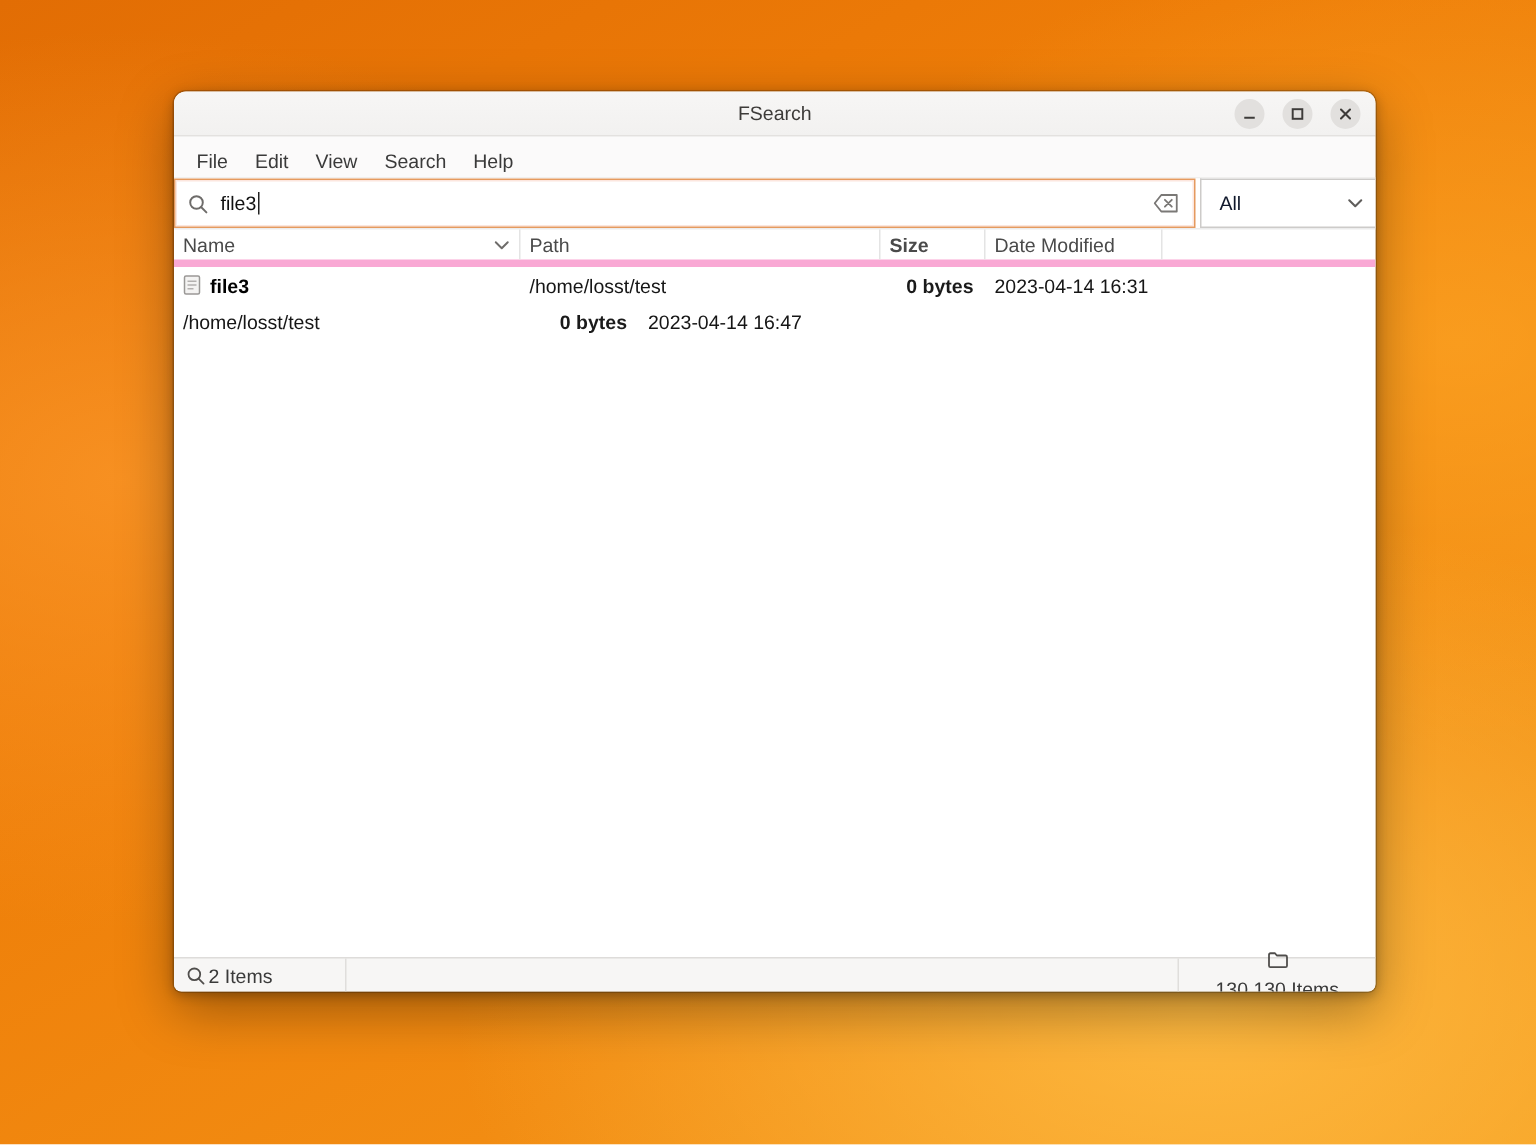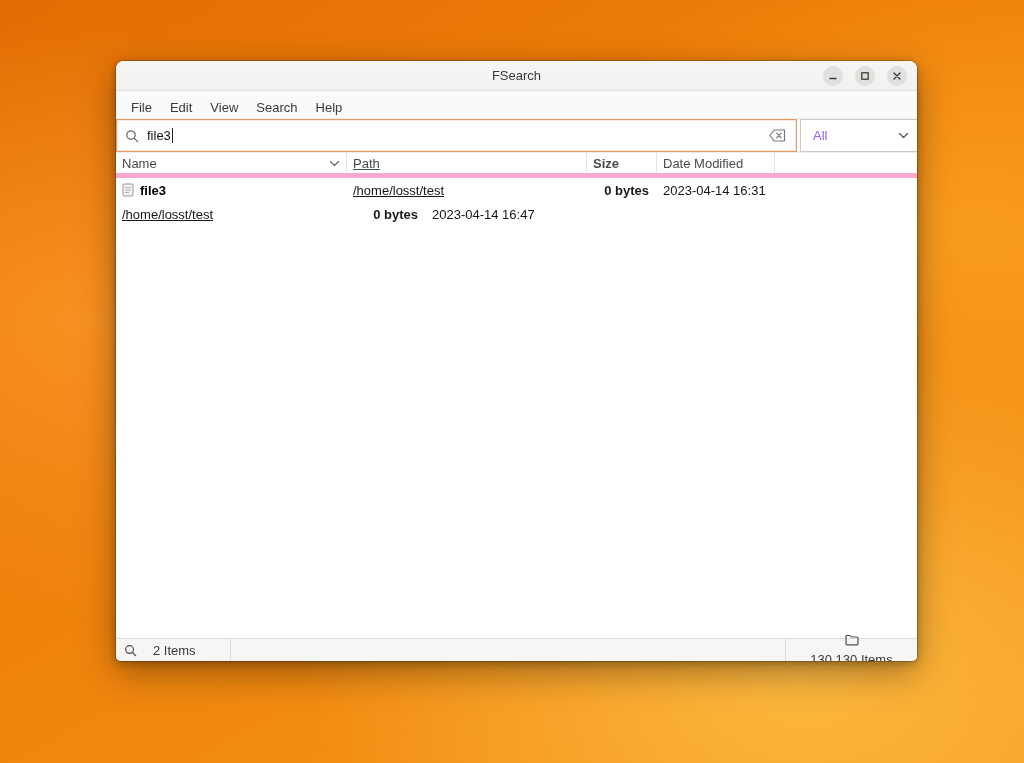--- a/index.html
+++ b/index.html
@@ -86,21 +86,21 @@
   .clear-btn {
     margin-left:auto; display:flex; align-items:center; padding:2px;
     background:none; border:none; cursor:default;
   }
   .filter-combo {
     flex:0 0 117px; margin-left:3px;
     border:1px solid #cdcbc9; border-right:none;
     background:#fff;
     display:flex; align-items:center;
     padding:0 8px 0 12px;
-    color:#8b5cf6;
+    color:#0f172a;
   }
   .filter-combo .combo-label { flex:1; }
   .filter-combo svg { flex:0 0 auto; }
 
   
   .table-header {
     flex:0 0 26px; height:26px;
     display:flex;
     background:#ffffff;
     border-top:1px solid #ececec;
@@ -108,21 +108,21 @@
     color:#4a4a4a;
   }
   .th {
     display:flex; align-items:center;
     padding:0 6px;
     border-right:1px solid #e4e4e4;
     overflow:hidden; white-space:nowrap;
   }
   .th .sort-indicator { margin-left:auto; display:flex; }
   .col-name { width:231px; }
-  .col-path { width:240px;text-decoration:underline; }
+  .col-path { width:240px; }
   .col-size { width:70px;font-weight:bold; }
   .col-date { width:118px;text-align:right; }
   .col-fill { flex:1 1 auto; border-right:none; }
 
   .rows-area { flex:1 1 auto; background:#fff; overflow:hidden; }
   .file-row { display:flex; height:24px; align-items:stretch; }
   .td {
     display:flex; align-items:center;
     padding:0 6px; overflow:hidden; white-space:nowrap;
   }
@@ -133,21 +133,21 @@
 
   
   .statusbar {
     flex:0 0 23px; height:23px;
     background:#f7f6f5;
     border-top:1px solid #dedcda;
     display:flex; align-items:center;
     color:#3a3a3a;
   }
   .status-left {
-    display:flex; align-items:center; gap:16px;
+    display:flex; align-items:center; gap:2px;
     padding:0 8px; width:114px;
   }
   .status-sep { width:1px; height:100%; background:#e0dedc; }
   .status-spacer { flex:1 1 auto; }
   .status-right {
     display:flex; align-items:center; gap:6px;
     padding:0 10px 0 10px; width:131px;flex-direction:column;
   }
 </style>
 </head>

